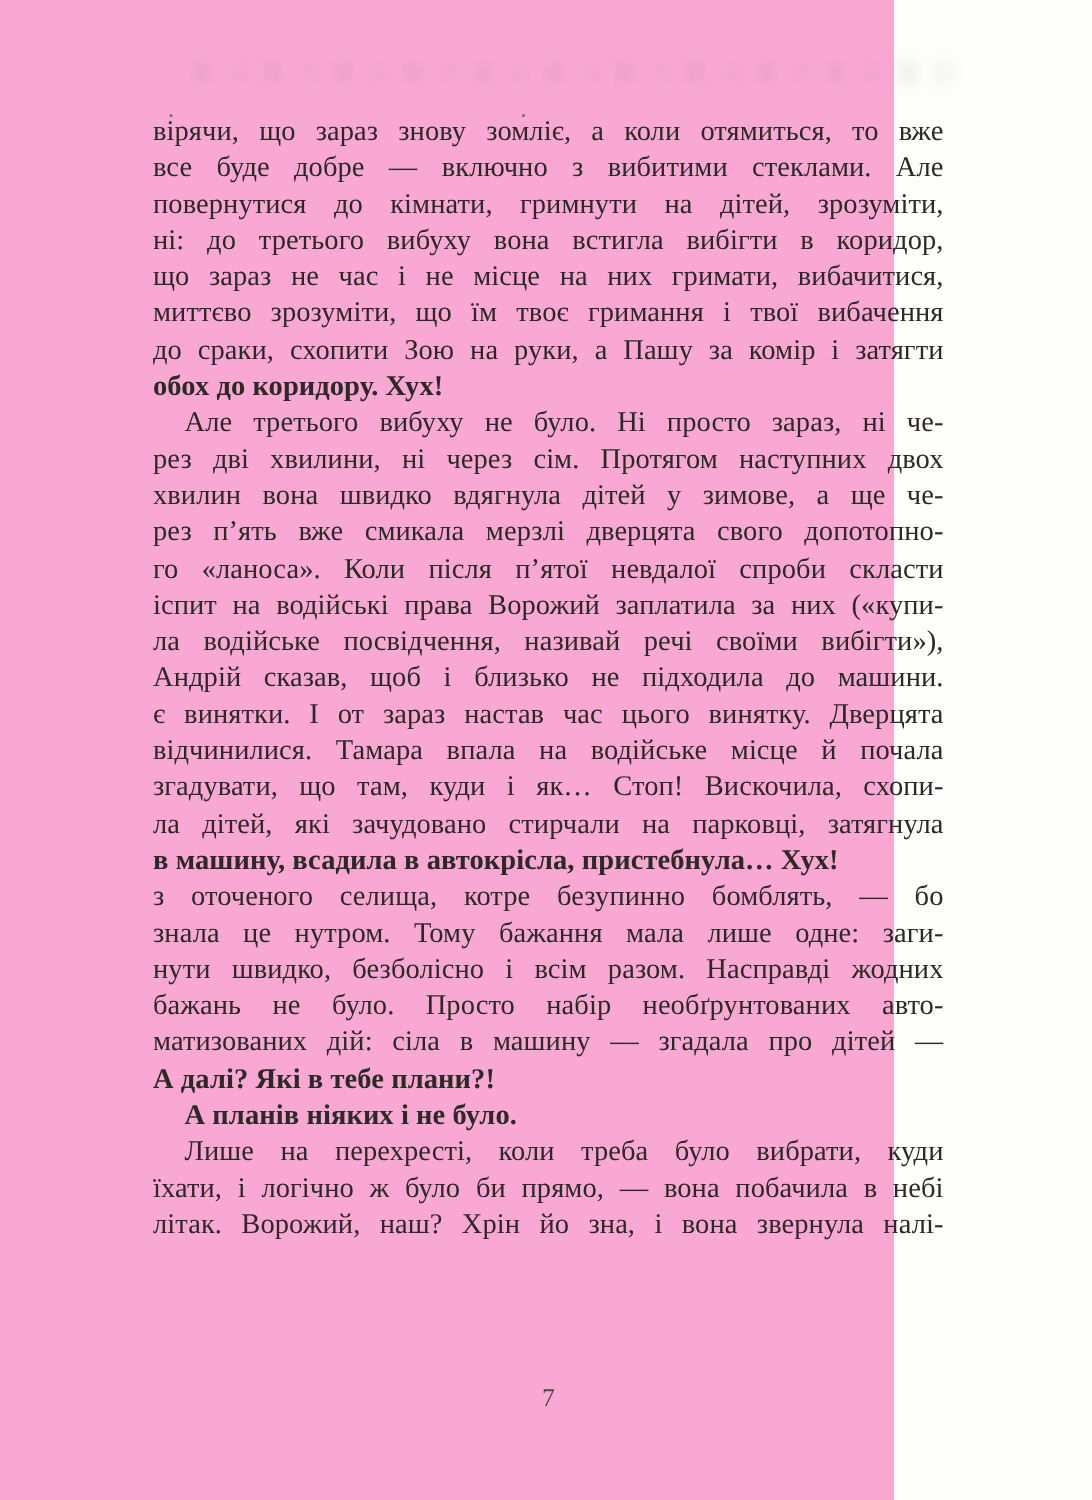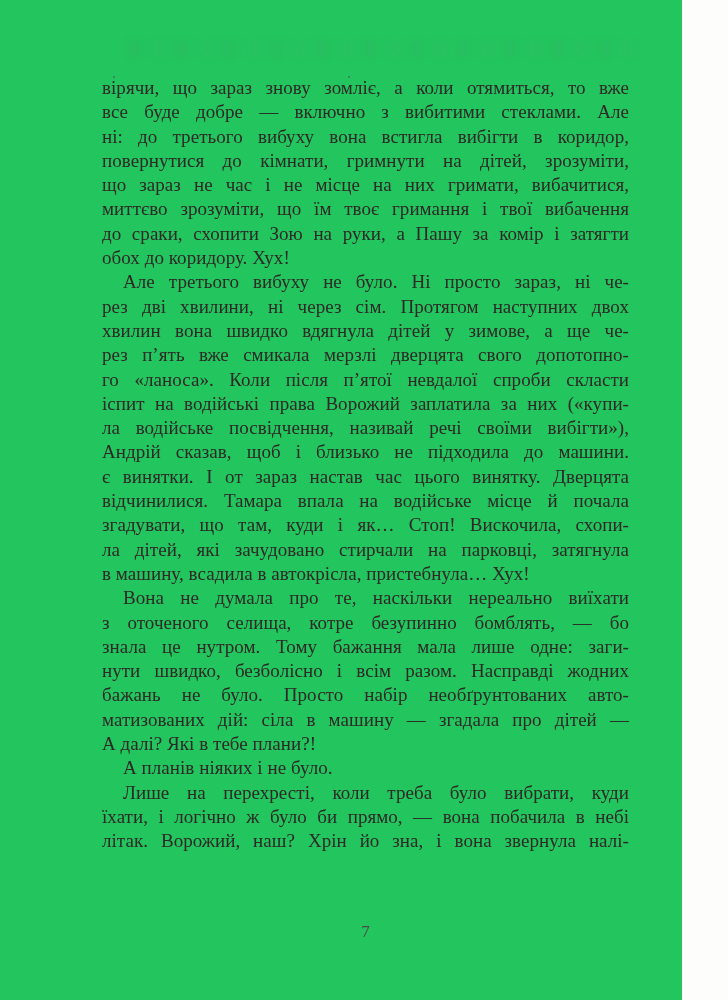--- a/index.html
+++ b/index.html
@@ -8,23 +8,23 @@
   }
   body {
     width: 728px;
     height: 1000px;
     background: #fdfdfc;
     font-family: "Liberation Serif", serif;
     overflow: hidden;
   }
   .page {
     position: relative;
-    width: 682px;
+    width: 596px;
     height: 1000px;
-    background: #22c55e;
+    background: #f9a8d4;
   }
   
   .bleed {
     position: absolute;
     top: 40px;
     left: 128px;
     width: 510px;
     height: 17px;
     background: repeating-linear-gradient(90deg,
       rgba(110,110,110,0.12) 0 13px,
@@ -60,20 +60,21 @@
     height: 24.3px;
     overflow: hidden;
     text-align: justify;
     text-align-last: justify;
     -moz-text-align-last: justify;
     white-space: normal;
   }
   .line.end {
     text-align: right;
     text-align-last: left;
+    font-weight: bold;
     -moz-text-align-last: left;
   }
   .line.in {
     text-indent: 21px;
   }
   .pagenum {
     position: absolute;
     left: 102px;
     top: 922px;
     width: 527px;
@@ -89,22 +90,22 @@
 
   <div class="bleed"></div>
   <div class="speck a"></div>
   <div class="speck b"></div>
 
   <div class="textblock">
 
     <div class="para">
       <div class="line">вірячи, що зараз знову зомліє, а коли отямиться, то вже</div>
       <div class="line">все буде добре — включно з вибитими стеклами. Але</div>
+      <div class="line">повернутися до кімнати, гримнути на дітей, зрозуміти,</div>
       <div class="line">ні: до третього вибуху вона встигла вибігти в коридор,</div>
-      <div class="line">повернутися до кімнати, гримнути на дітей, зрозуміти,</div>
       <div class="line">що зараз не час і не місце на них гримати, вибачитися,</div>
       <div class="line">миттєво зрозуміти, що їм твоє гримання і твої вибачення</div>
       <div class="line">до сраки, схопити Зою на руки, а Пашу за комір і затягти</div>
       <div class="line end">обох до коридору. Хух!</div>
     </div>
 
     <div class="para">
       <div class="line in">Але третього вибуху не було. Ні просто зараз, ні че-</div>
       <div class="line">рез дві хвилини, ні через сім. Протягом наступних двох</div>
       <div class="line">хвилин вона швидко вдягнула дітей у зимове, а ще че-</div>
@@ -114,21 +115,20 @@
       <div class="line">ла водійське посвідчення, називай речі своїми вибігти»),</div>
       <div class="line">Андрій сказав, щоб і близько не підходила до машини.</div>
       <div class="line">є винятки. І от зараз настав час цього винятку. Дверцята</div>
       <div class="line">відчинилися. Тамара впала на водійське місце й почала</div>
       <div class="line">згадувати, що там, куди і як… Стоп! Вискочила, схопи-</div>
       <div class="line">ла дітей, які зачудовано стирчали на парковці, затягнула</div>
       <div class="line end">в машину, всадила в автокрісла, пристебнула… Хух!</div>
     </div>
 
     <div class="para">
-      <div class="line in">Вона не думала про те, наскільки нереально виїхати</div>
       <div class="line">з оточеного селища, котре безупинно бомблять, — бо</div>
       <div class="line">знала це нутром. Тому бажання мала лише одне: заги-</div>
       <div class="line">нути швидко, безболісно і всім разом. Насправді жодних</div>
       <div class="line">бажань не було. Просто набір необґрунтованих авто-</div>
       <div class="line">матизованих дій: сіла в машину — згадала про дітей —</div>
       <div class="line end">А далі? Які в тебе плани?!</div>
     </div>
 
     <div class="para">
       <div class="line in end">А планів ніяких і не було.</div>

